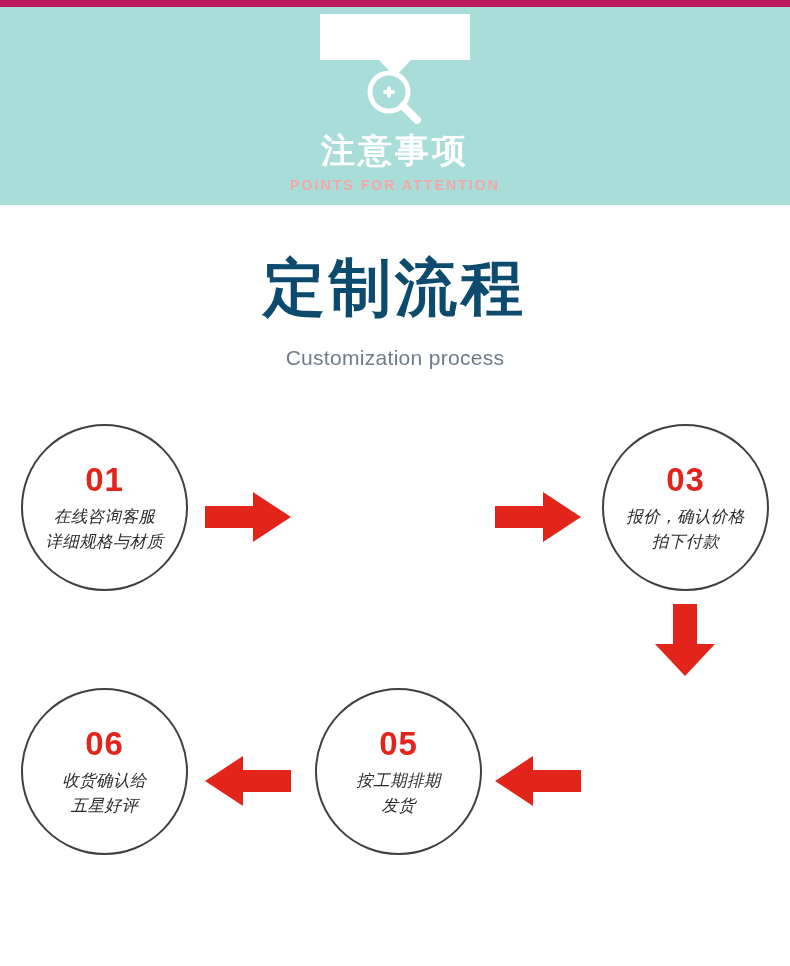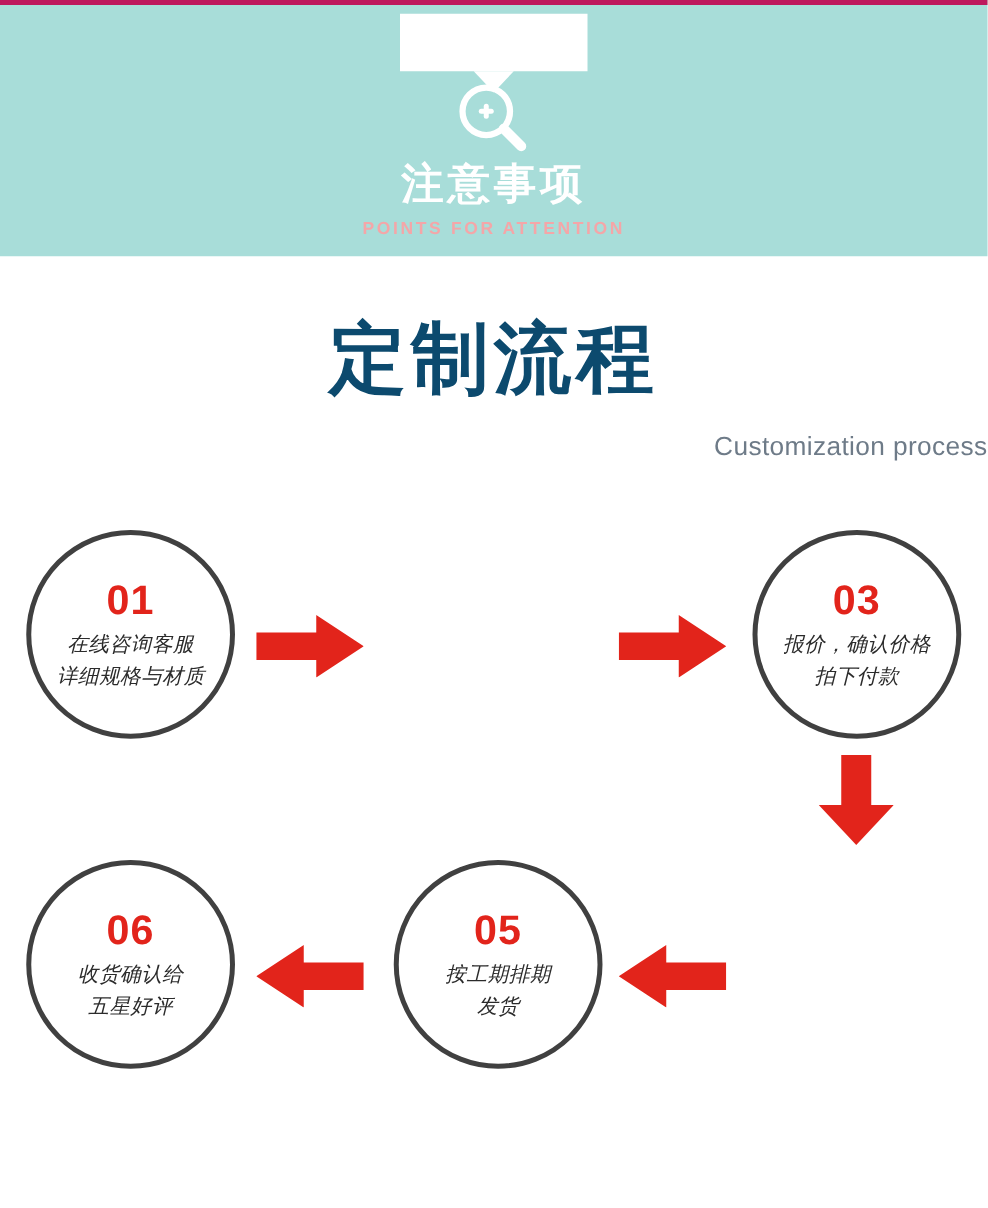--- a/index.html
+++ b/index.html
@@ -17,21 +17,21 @@
 
   
   .banner {
     position: absolute;
     left: 0;
     top: 0;
     width: 790px;
     height: 205px;
     background: #a8ddd9;
     box-sizing: border-box;
-    border-top: 4px solid #be185d;
+    border-top: 7px solid #be185d;
   }
   .banner-inner {
     position: absolute;
     left: 0;
     top: 7px;
     width: 790px;
     height: 198px;
   }
   
   .ribbon {
@@ -98,40 +98,40 @@
     font-size: 62px;
     font-weight: bold;
     letter-spacing: 4px;
     line-height: 72px;
   }
   .section-sub {
     position: absolute;
     left: 0;
     top: 346px;
     width: 790px;
-    text-align: right;
+    text-align: center;
     color: #6e7b88;
     font-size: 21px;
     letter-spacing: 0.3px;
   }
 
   
   .flow {
     position: absolute;
     left: 0;
     top: 420px;
     width: 790px;
     height: 500px;
   }
   .node {
     position: absolute;
     width: 167px;
     height: 167px;
     border-radius: 50%;
-    border: 4px solid #404040;
+    border: 2px solid #404040;
     box-sizing: border-box;
     display: flex;
     flex-direction: column;
     align-items: center;
     justify-content: center;
     background: #ffffff;
   }
   .node-num {
     color: #e2241b;
     font-size: 33px;

